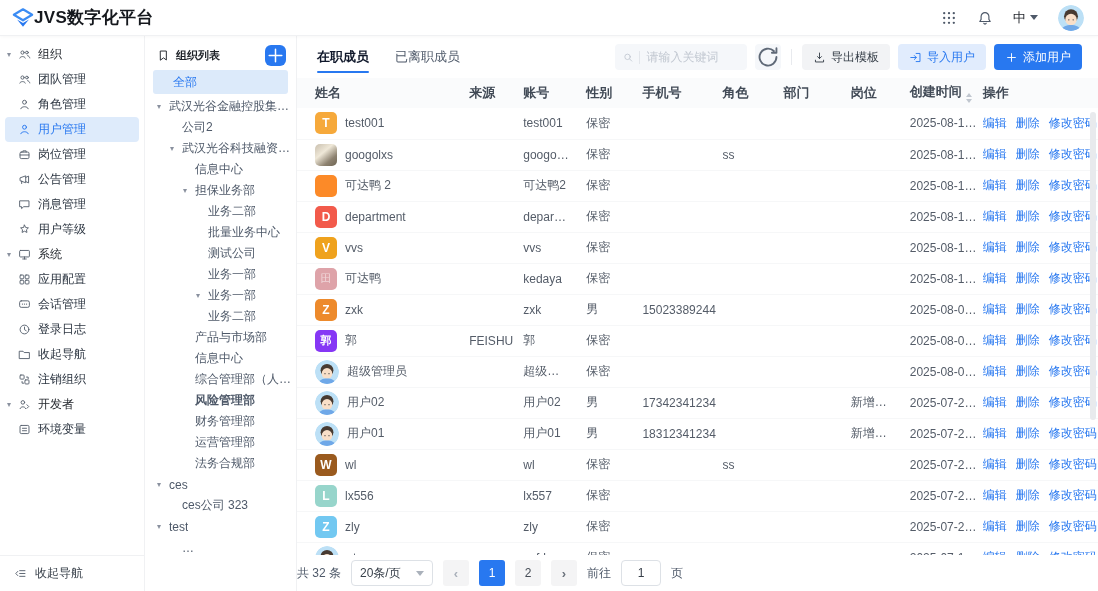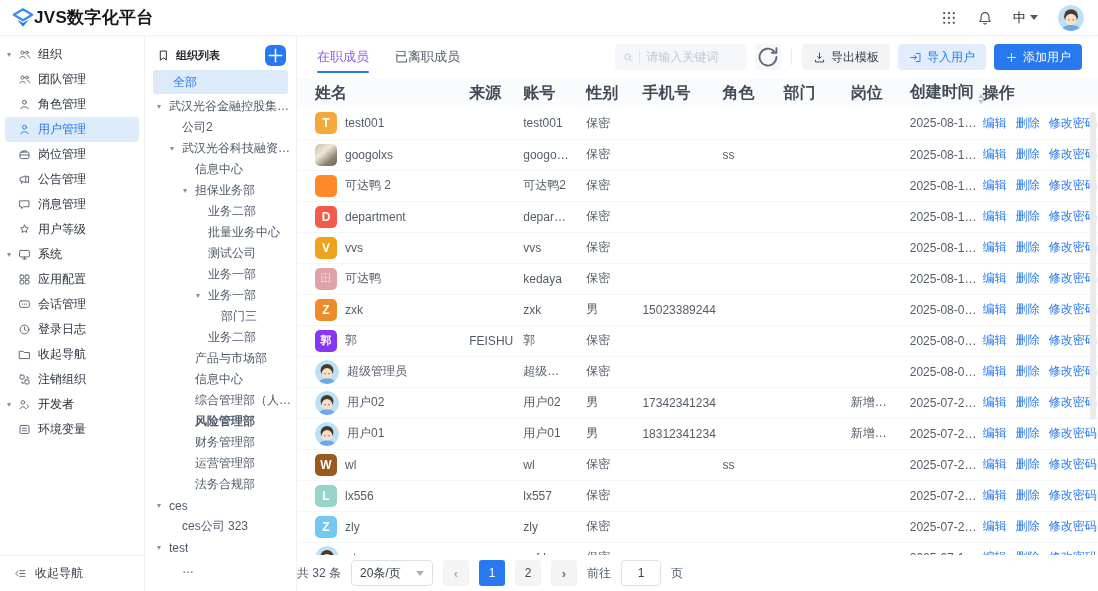--- a/index.html
+++ b/index.html
@@ -44,40 +44,40 @@
   .tree-row { height:21px; display:flex; align-items:center; color:#4e5969; cursor:pointer; white-space:nowrap; }
   .tree-row .tcaret { font-size:8px; color:#8a919f; width:12px; flex:none; line-height:1; }
   .tree-row .tlabel { overflow:hidden; text-overflow:ellipsis; }
   .tree-row.selected { background:#DCEAFA; color:#2878F0; height:24px; margin:0 8px 2px; border-radius:3px; }
 
   
   .main { flex:1; display:flex; flex-direction:column; min-width:0; background:#fff; }
   .main-top { height:42px; flex:none; display:flex; align-items:center; padding:0 16px 0 20px; }
   .tabs { display:flex; gap:26px; height:100%; align-items:center; }
   .tab { font-size:13px; color:#4e5969; height:100%; display:flex; align-items:center; position:relative; cursor:pointer; }
-  .tab.active { color:#8b5cf6; font-weight:400;text-align:center; }
+  .tab.active { color:#0f172a; font-weight:700;text-align:center; }
   .tab.active::after { content:""; position:absolute; left:0; right:0; bottom:5px; height:2px; background:#2878F0; border-radius:1px; }
   .toolbar { margin-left:auto; display:flex; align-items:center; }
   .search-box { width:132px; height:26px; background:#F5F7FA; border-radius:4px; display:flex; align-items:center; padding:0 8px; gap:6px; }
   .search-box svg { width:12px; height:12px; color:#b9c0ca; flex:none; }
   .search-divider { width:1px; height:13px; background:#e3e6eb; flex:none; }
   .search-box input { border:none; outline:none; background:transparent; width:100%; font-size:12px; color:#38404a; font-family:inherit; }
   .search-box input::placeholder { color:#c2c8d1; }
   .icon-btn { width:26px; height:26px; background:#F5F7FA; border-radius:4px; display:flex; align-items:center; justify-content:center; color:#5f6977; margin-left:8px; cursor:pointer; }
   .icon-btn svg { width:13px; height:13px; }
   .vdiv { width:1px; height:16px; background:#e8eaee; margin:0 10px; }
   .btn { height:26px; border-radius:4px; display:flex; align-items:center; gap:5px; padding:0 11px; font-size:12px; cursor:pointer; white-space:nowrap; }
   .btn svg { width:12px; height:12px; }
   .btn.plain { background:#F2F3F5; color:#38404a; }
   .btn.soft { background:#E1ECFD; color:#2878F0; margin-left:8px; }
   .btn.primary { background:#2878F0; color:#fff; margin-left:8px; }
 
   .table-wrap { flex:1; min-height:0; overflow:hidden; position:relative; }
   table { width:100%; border-collapse:collapse; table-layout:fixed; }
-  thead th { height:30px; background:#FAFBFC; font-weight:600; color:#414a56; text-align:left; font-size:16px; white-space:nowrap; }
+  thead th { height:30px; background:#FAFBFC; font-weight:600; color:#414a56; text-align:left; font-size:13px; white-space:nowrap; }
   th:first-child, td:first-child { padding-left:18px; }
   tbody td { height:31px; border-bottom:1px solid #f6f7f8; color:#545c68; font-size:12px; overflow:hidden; white-space:nowrap; text-overflow:ellipsis; }
   .name-cell { display:flex; align-items:center; gap:8px; overflow:hidden; }
   .av { width:22px; height:22px; border-radius:5px; flex:none; display:flex; align-items:center; justify-content:center; color:#fff; font-weight:700; font-size:12px; }
   .av.cartoon { width:24px; height:24px; border-radius:50%; overflow:hidden; }
   .av.photo { background:linear-gradient(140deg,#c9bfae 0%,#efe8d8 38%,#8d8270 72%,#6f6553 100%); }
   .links a { color:#2878F0; margin-right:9px; text-decoration:none; }
   .links a:last-child { margin-right:0; }
   .sort-ic { display:inline-flex; flex-direction:column; margin-left:4px; vertical-align:-1px; }
   .sort-ic i { width:0; height:0; border-left:3.5px solid transparent; border-right:3.5px solid transparent; display:block; }
@@ -387,24 +387,20 @@
             <span class="tlabel">测试公司</span>
           </div>
           <div class="tree-row" style="padding-left: 51px;">
             <span class="tcaret"></span>
             <span class="tlabel">业务一部</span>
           </div>
           <div class="tree-row" style="padding-left: 51px;">
             <span class="tcaret">▾</span>
             <span class="tlabel">业务一部</span>
           </div>
-          <div class="tree-row" style="padding-left: 64px;">
-            <span class="tcaret"></span>
-            <span class="tlabel">部门三</span>
-          </div>
           <div class="tree-row" style="padding-left: 51px;">
             <span class="tcaret"></span>
             <span class="tlabel">业务二部</span>
           </div>
           <div class="tree-row" style="padding-left: 38px;">
             <span class="tcaret"></span>
             <span class="tlabel">产品与市场部</span>
           </div>
           <div class="tree-row" style="padding-left: 38px;">
             <span class="tcaret"></span>

